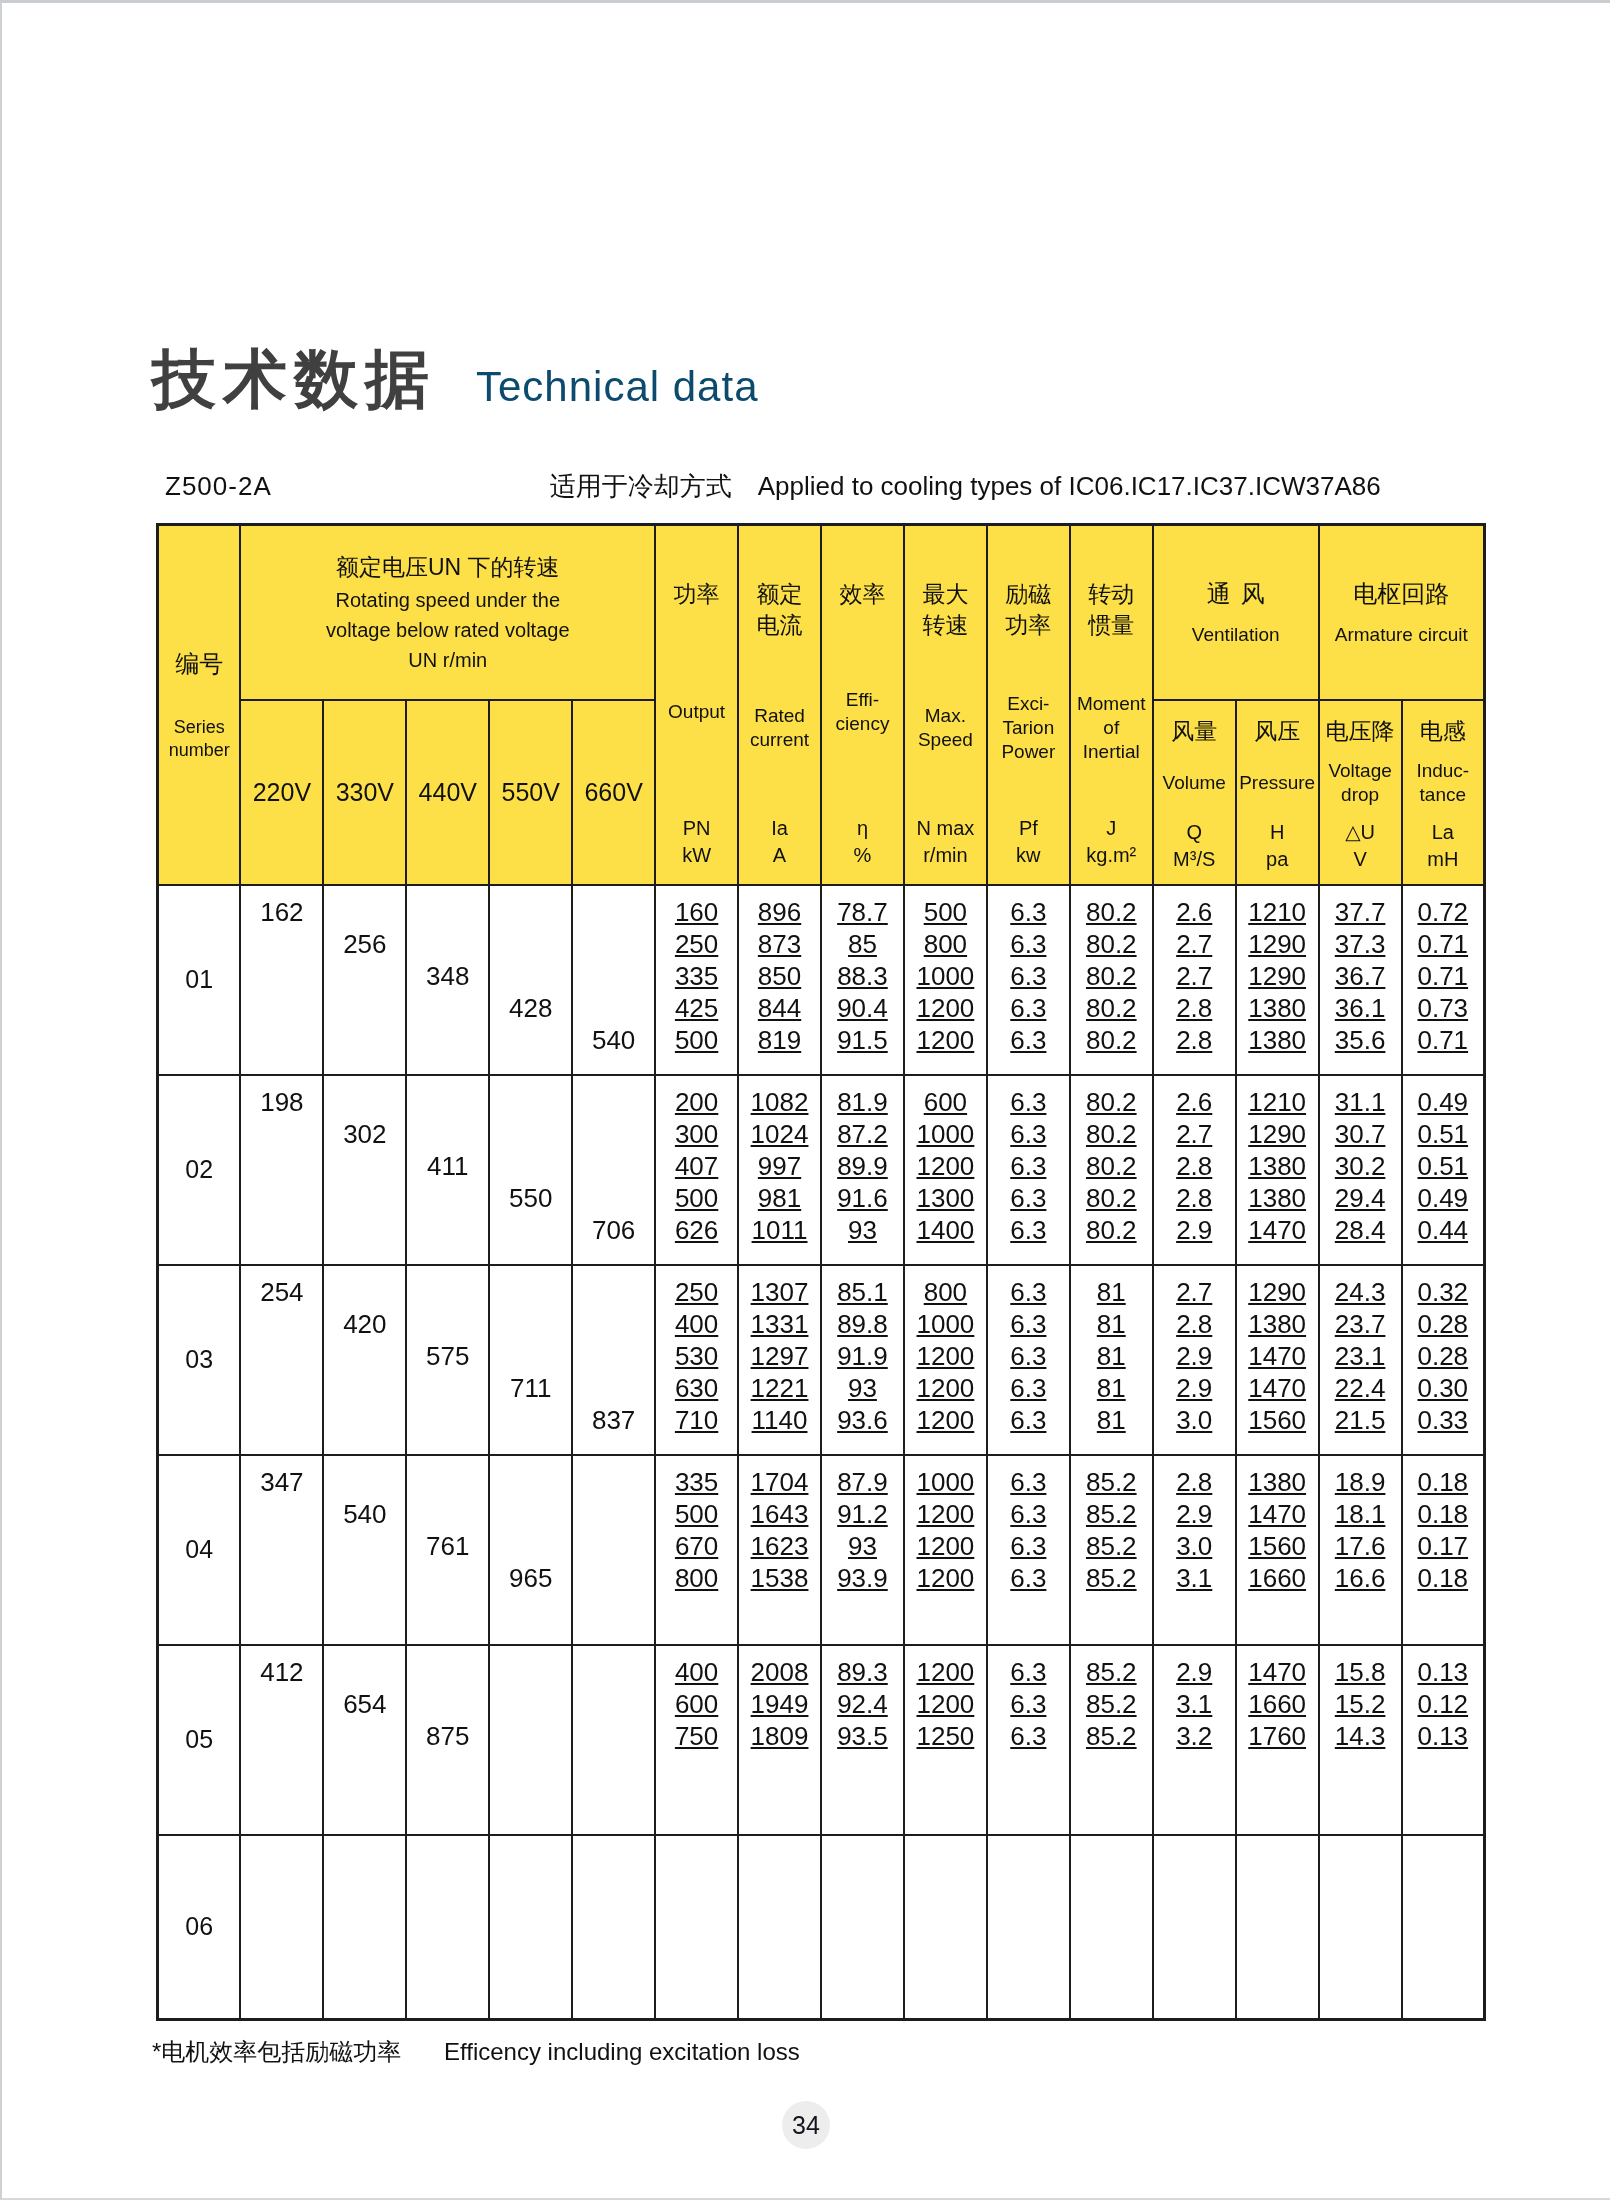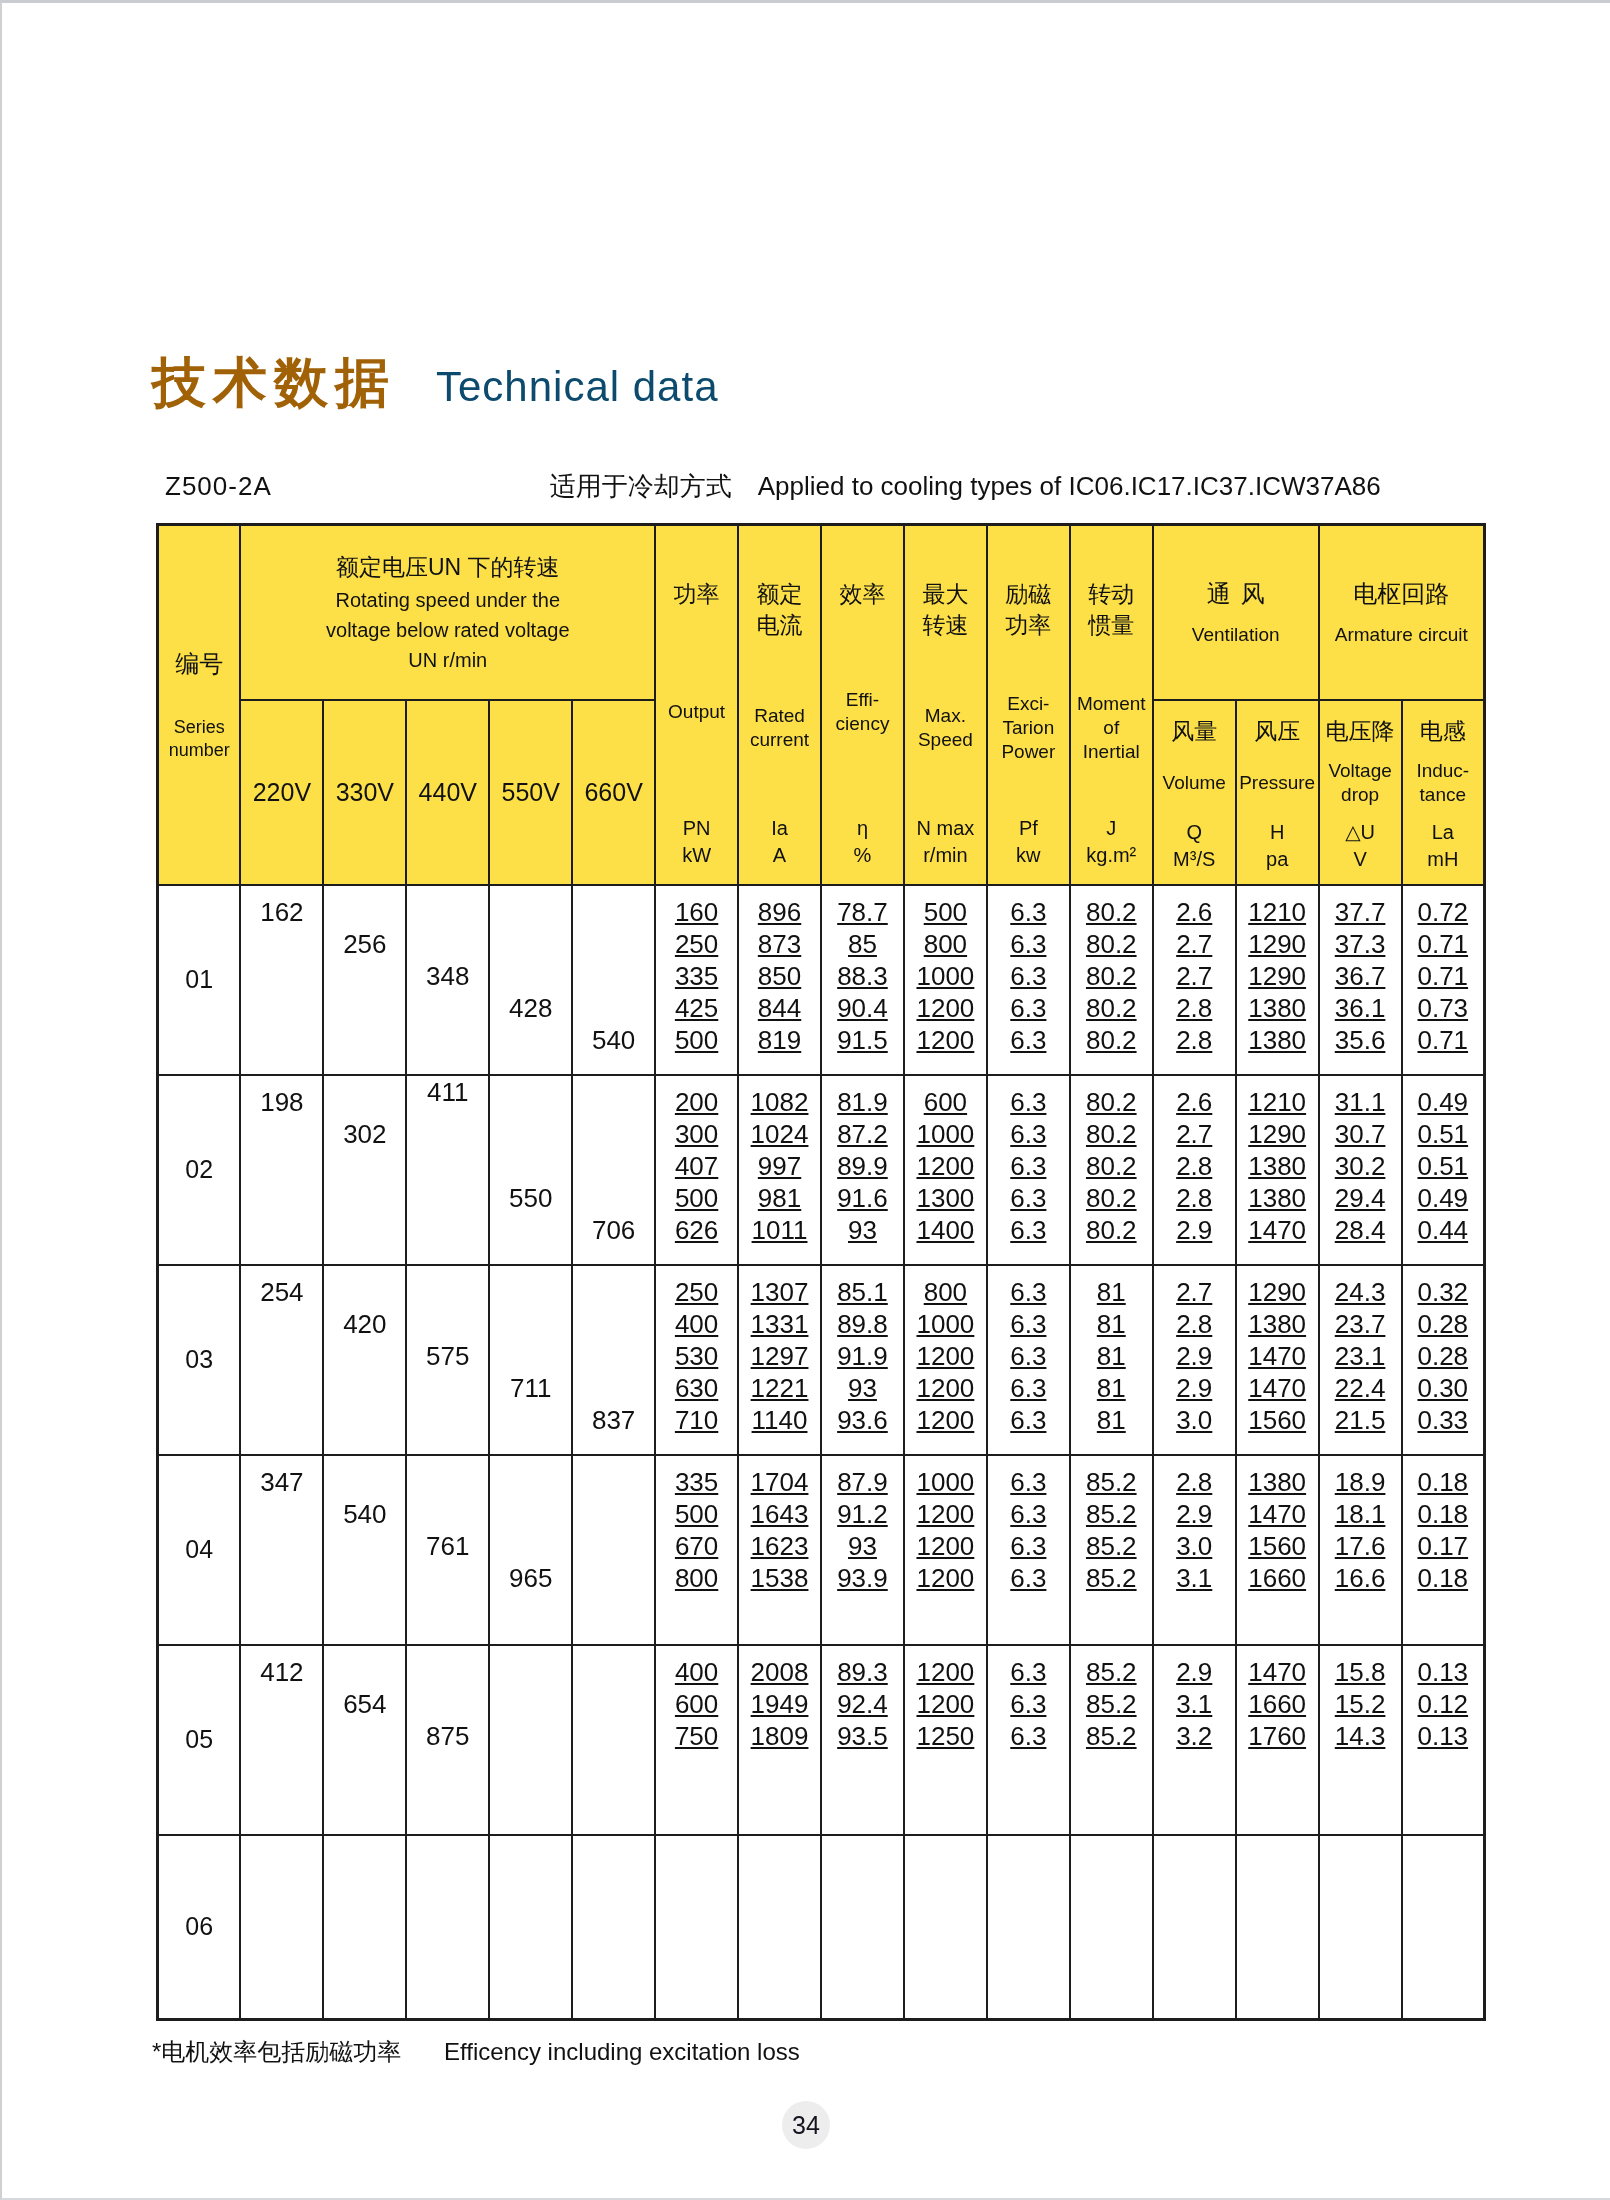--- a/index.html
+++ b/index.html
@@ -10,21 +10,21 @@
     color:#111;
     position:relative;
     overflow:hidden;
     box-sizing:border-box;
     border-top:3px solid #c9cdd1;
     border-left:2px solid #cdd1d4;
     border-bottom:2px solid #d6d9db;
   }
   
   .title-row{margin:330px 0 0 150px;display:flex;align-items:baseline;gap:40px;line-height:56px;}
-  .title-zh{font-size:54px;font-weight:bold;color:#a16207;letter-spacing:7px;}
+  .title-zh{font-size:64px;font-weight:bold;color:#404040;letter-spacing:7px;}
   .title-en{font-size:42px;color:#0c4a6e;letter-spacing:1px;margin-top:26px;}
   
   .subtitle-row{margin:56px 0 0 163px;display:flex;align-items:baseline;font-size:26px;line-height:30px;}
   .model{letter-spacing:1px;}
   .cooling{margin-left:278px;}
   .cooling-en{margin-left:26px;}
   
   table{
     border-collapse:collapse;table-layout:fixed;
     width:1330px;margin:22px 0 0 154px;
@@ -299,21 +299,21 @@
       </tr>
       <tr class="grp">
         <td class="series-cell">02</td>
         <td class="vcell">
           <div class="vval" style="padding-top: 10px;">198</div>
         </td>
         <td class="vcell">
           <div class="vval" style="padding-top: 42px;">302</div>
         </td>
         <td class="vcell">
-          <div class="vval" style="">411</div>
+          <div class="vval" style="padding-top: 74px;">411</div>
         </td>
         <td class="vcell">
           <div class="vval" style="padding-top: 106px;">550</div>
         </td>
         <td class="vcell">
           <div class="vval" style="padding-top: 138px;">706</div>
         </td>
         <td class="dcell">200
 300
 407

